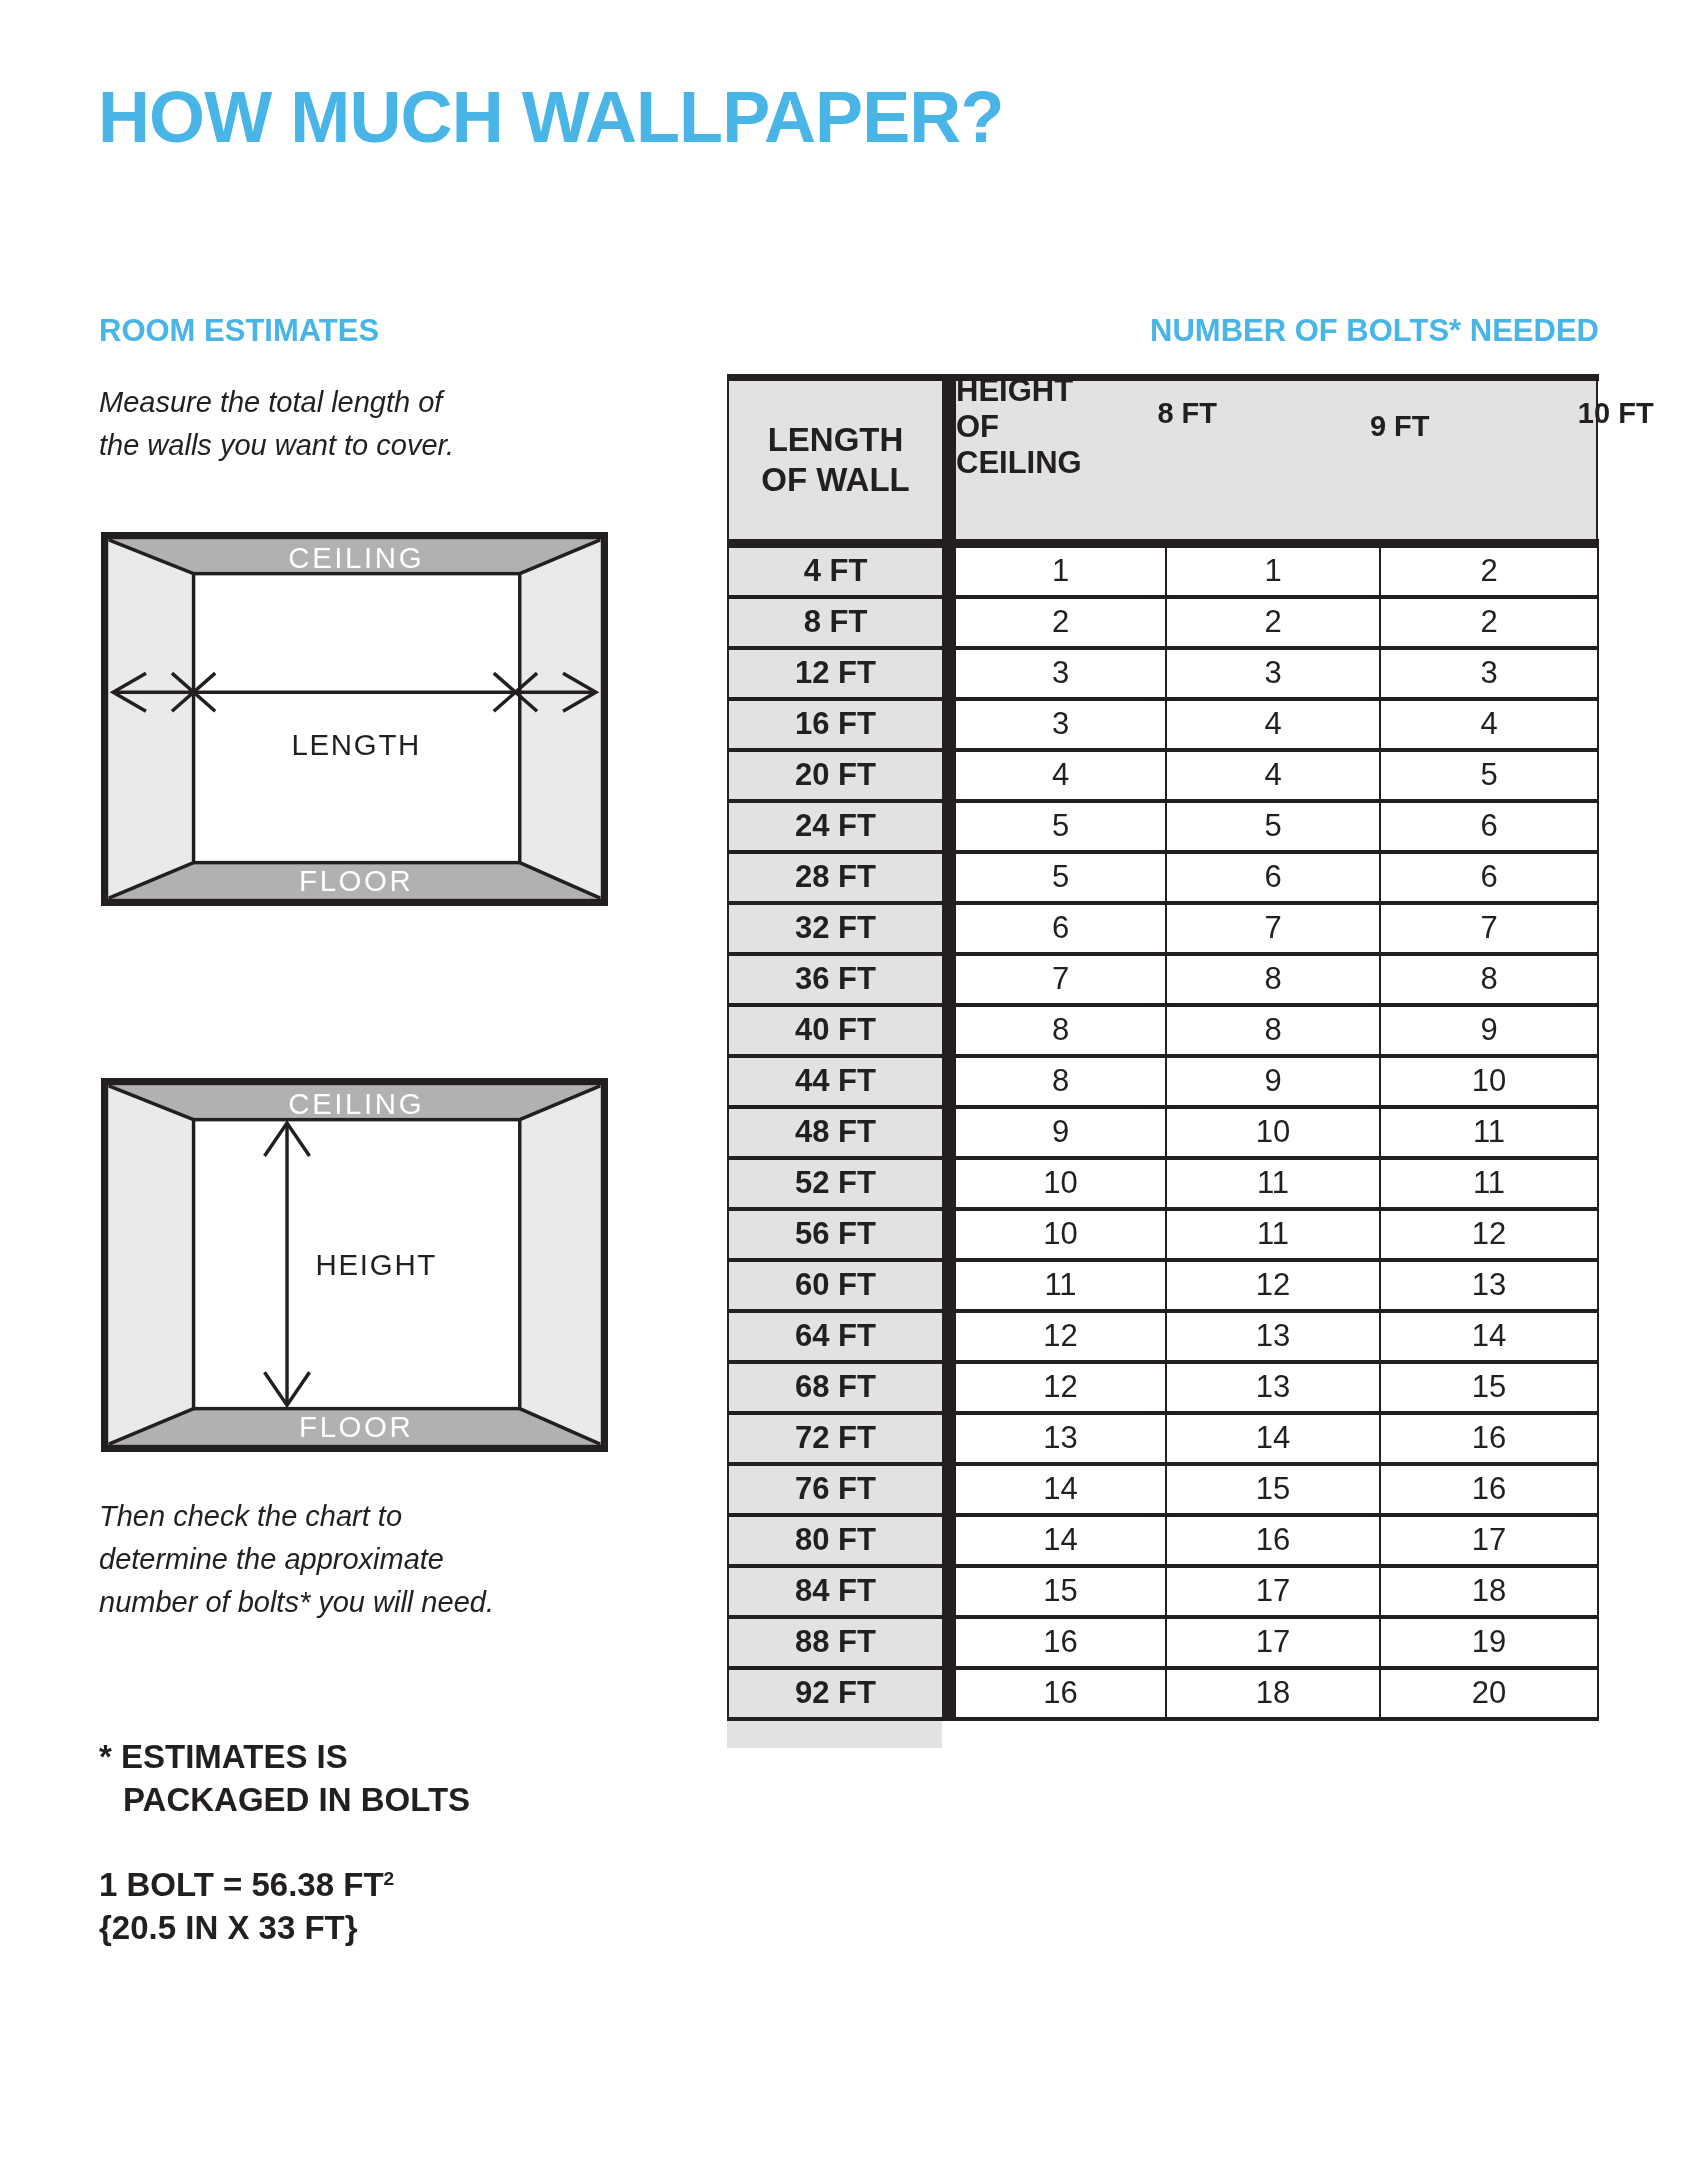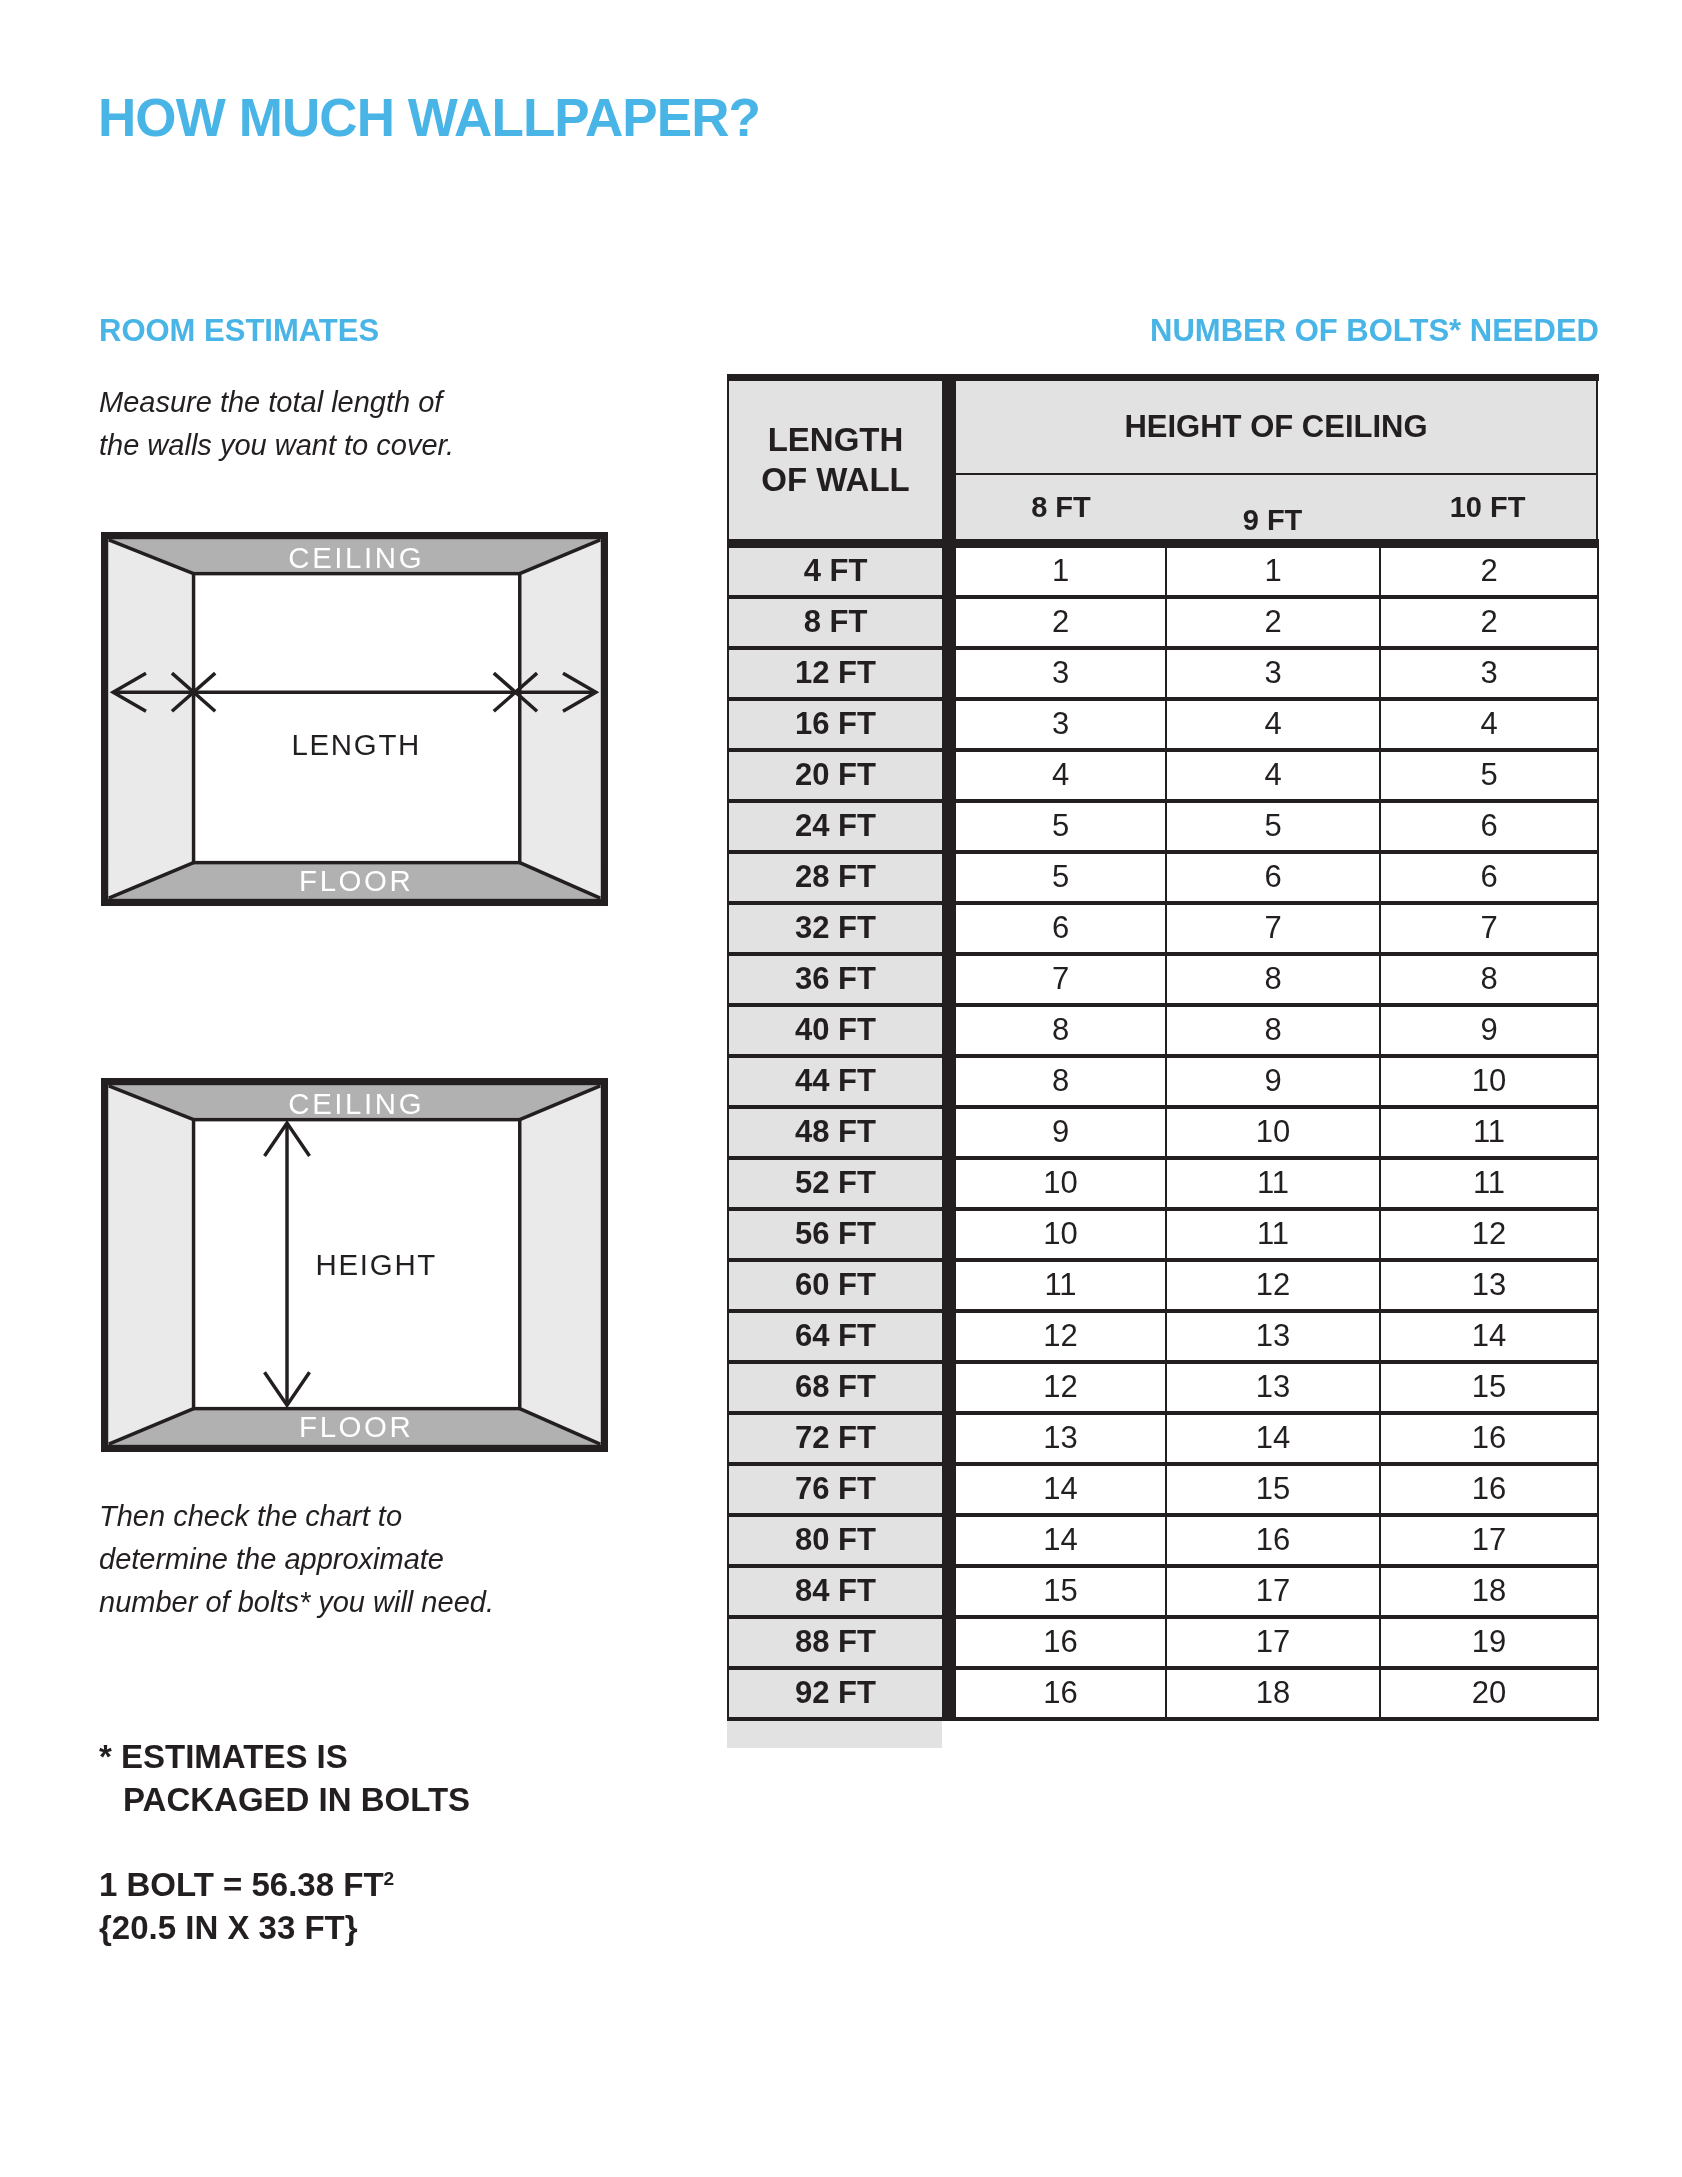--- a/index.html
+++ b/index.html
@@ -9,21 +9,21 @@
     background:#ffffff;
     font-family:"Liberation Sans", sans-serif;
     color:#231f20;
     overflow:hidden;
   }
   .abs{position:absolute;}
 
   
   .page-title{
     left:98px;top:81px;
-    font-size:53px;font-weight:bold;line-height:73px;
+    font-size:72px;font-weight:bold;line-height:73px;
     letter-spacing:-0.9px;color:#49b5e7;white-space:nowrap;
   }
   .section-heading{
     font-size:31px;font-weight:bold;line-height:35px;
     color:#49b5e7;white-space:nowrap;
   }
   .para{
     font-size:29px;line-height:43px;color:#231f20;white-space:nowrap;font-style:italic;
   }
   .footnote{
@@ -40,21 +40,21 @@
   .tbl, .tbl div{box-sizing:border-box;}
   .tbar{height:7px;background:#231f20;}
   .thead{display:flex;height:158px;}
   .hlabel{
     width:215px;background:#e2e2e2;border-left:2.6px solid #231f20;
     display:flex;flex-direction:column;justify-content:center;align-items:center;
     font-size:33px;font-weight:bold;line-height:40px;
   }
   .vdivider{width:14px;background:#231f20;}
   .hright{width:642px;background:#e2e2e2;border-right:2.6px solid #231f20;
-    display:flex;flex-direction:column;}
+    display:flex;}
   .hceil{height:92px;display:flex;align-items:center;justify-content:center;
     font-size:31px;font-weight:bold;}
   .hline{height:2.6px;background:#231f20;}
   .hsub{height:64px;display:flex;align-items:center;}
   .hsub span{display:block;text-align:center;font-size:29px;font-weight:bold;}
   .hsub .s1{width:211px;}
   .hsub .s2{width:214px;margin-top:26px;}
   .hsub .s3{width:218px;}
   .tthick{height:8.6px;background:#231f20;}
   .trow{display:flex;height:51px;border-bottom:4.3px solid #231f20;}

